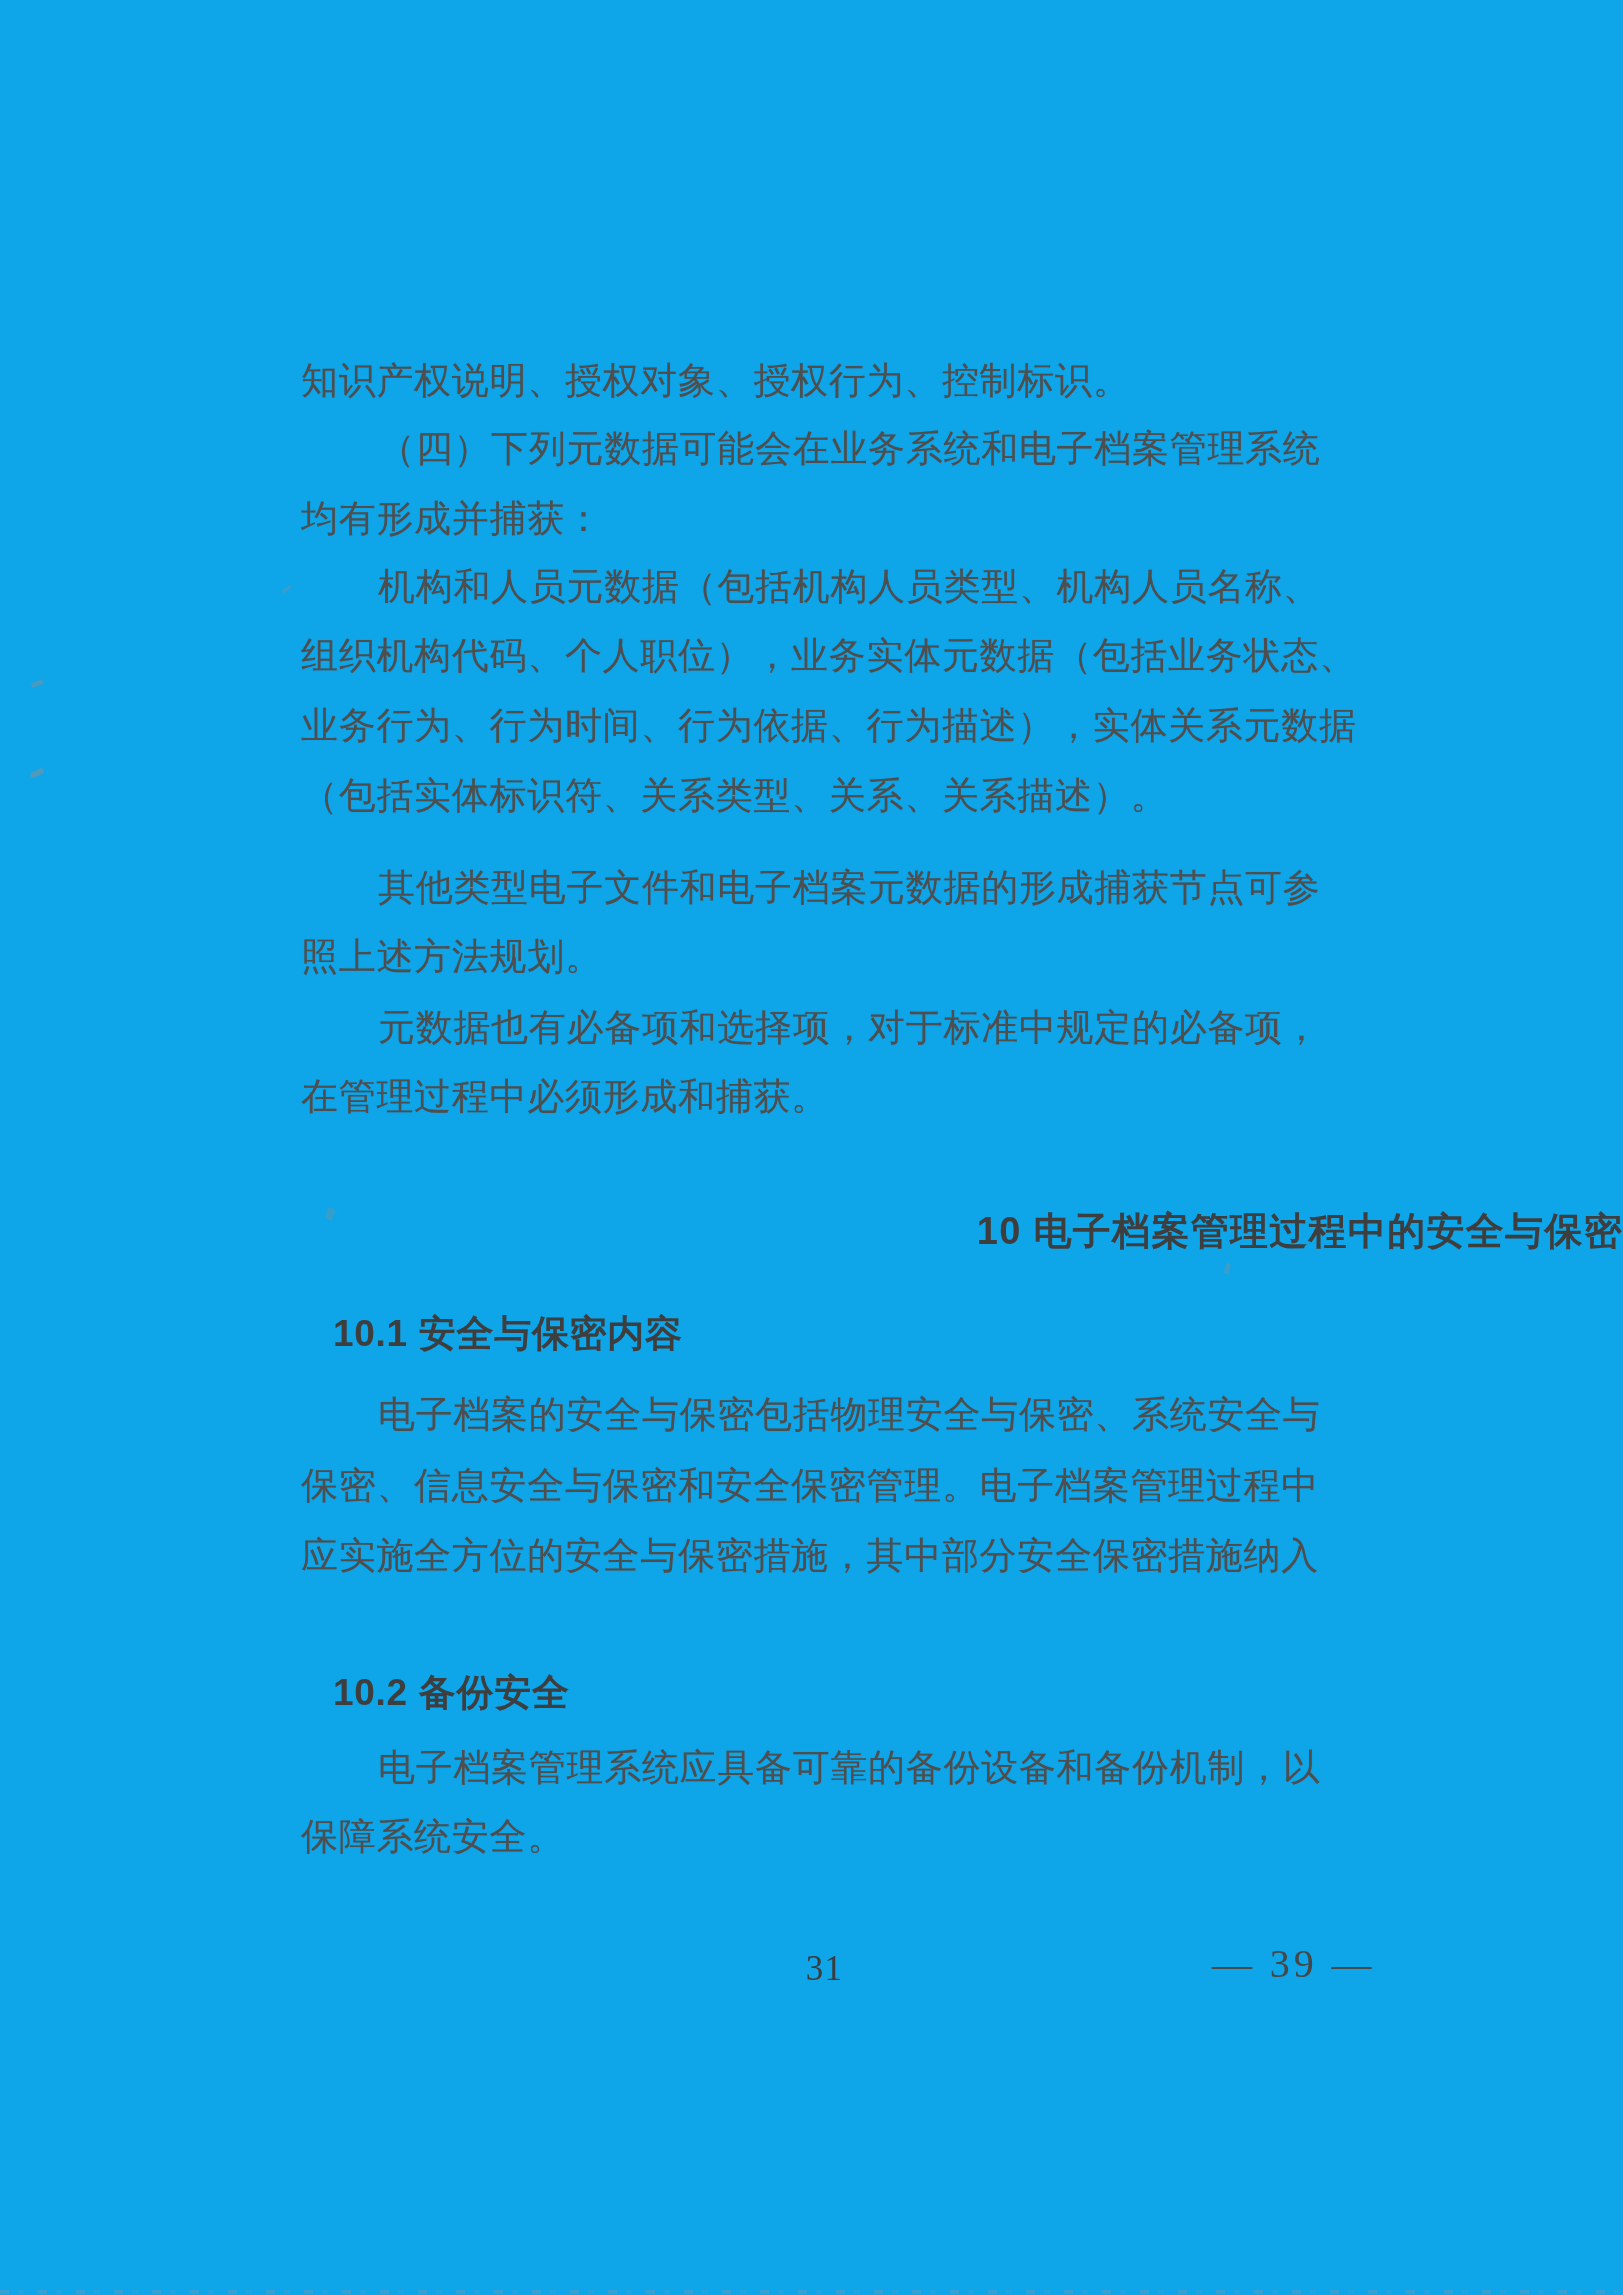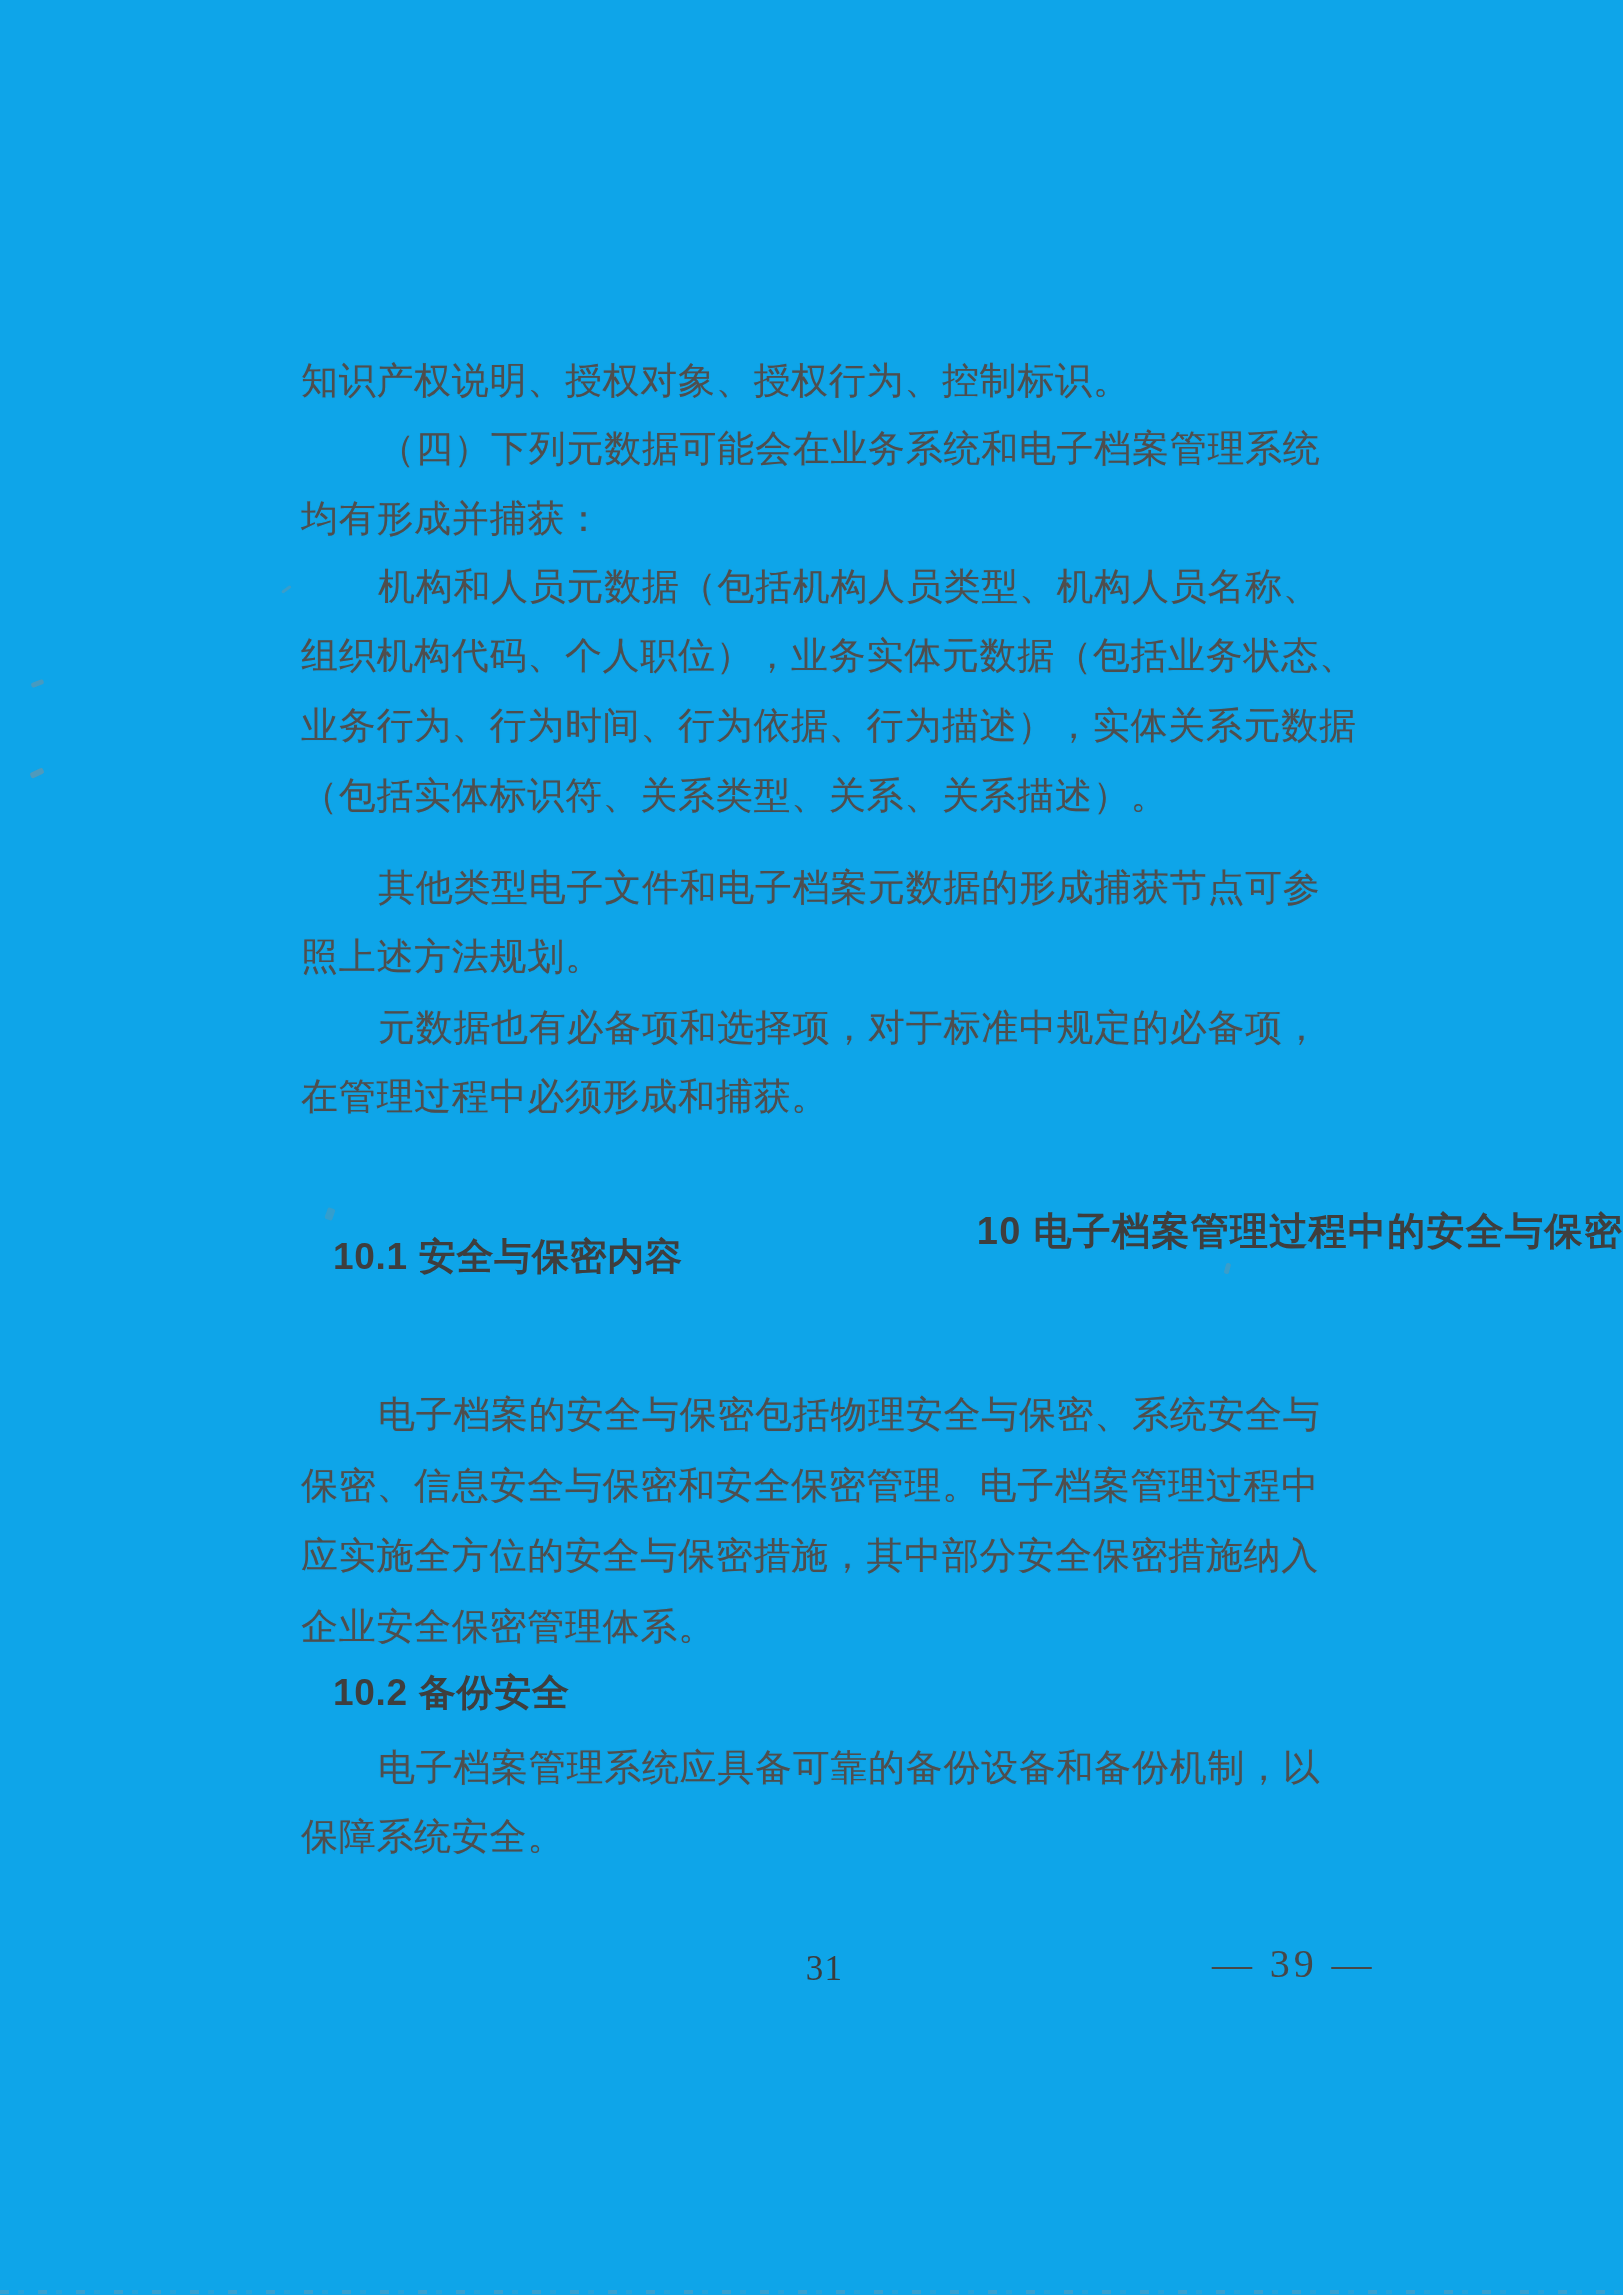--- a/index.html
+++ b/index.html
@@ -86,25 +86,24 @@
   <div class="line" style="top:636px">组织机构代码、个人职位），业务实体元数据（包括业务状态、</div>
   <div class="line" style="top:706px">业务行为、行为时间、行为依据、行为描述），实体关系元数据</div>
   <div class="line" style="top:776px">（包括实体标识符、关系类型、关系、关系描述）。</div>
   <div class="line indent" style="top:868px">其他类型电子文件和电子档案元数据的形成捕获节点可参</div>
   <div class="line" style="top:937px">照上述方法规划。</div>
   <div class="line indent" style="top:1008px">元数据也有必备项和选择项，对于标准中规定的必备项，</div>
   <div class="line" style="top:1077px">在管理过程中必须形成和捕获。</div>
 
   <div class="h-chapter" style="top:1206px">10 电子档案管理过程中的安全与保密</div>
 
-  <div class="h-section" style="top:1232px">10.1 安全与保密内容</div>
+  <div class="h-section" style="top:1309px">10.1 安全与保密内容</div>
   <div class="line indent" style="top:1395px">电子档案的安全与保密包括物理安全与保密、系统安全与</div>
   <div class="line" style="top:1466px">保密、信息安全与保密和安全保密管理。电子档案管理过程中</div>
   <div class="line" style="top:1536px">应实施全方位的安全与保密措施，其中部分安全保密措施纳入</div>
-  <div class="line" style="top:1607px">企业安全保密管理体系。</div>
 
   <div class="h-section" style="top:1668px">10.2 备份安全</div>
   <div class="line indent" style="top:1748px">电子档案管理系统应具备可靠的备份设备和备份机制，以</div>
   <div class="line" style="top:1817px">保障系统安全。</div>
 
   <div class="pagenum-inner">31</div>
   <div class="pagenum-outer">— 39 —</div>
 
   <div class="speck" style="left:281px;top:588px;width:10.5px;height:3.3px;opacity:.35;transform:rotate(-35deg)"></div>
   <div class="speck" style="left:31px;top:681px;width:13px;height:5.2px;opacity:.45;transform:rotate(-20deg)"></div>

